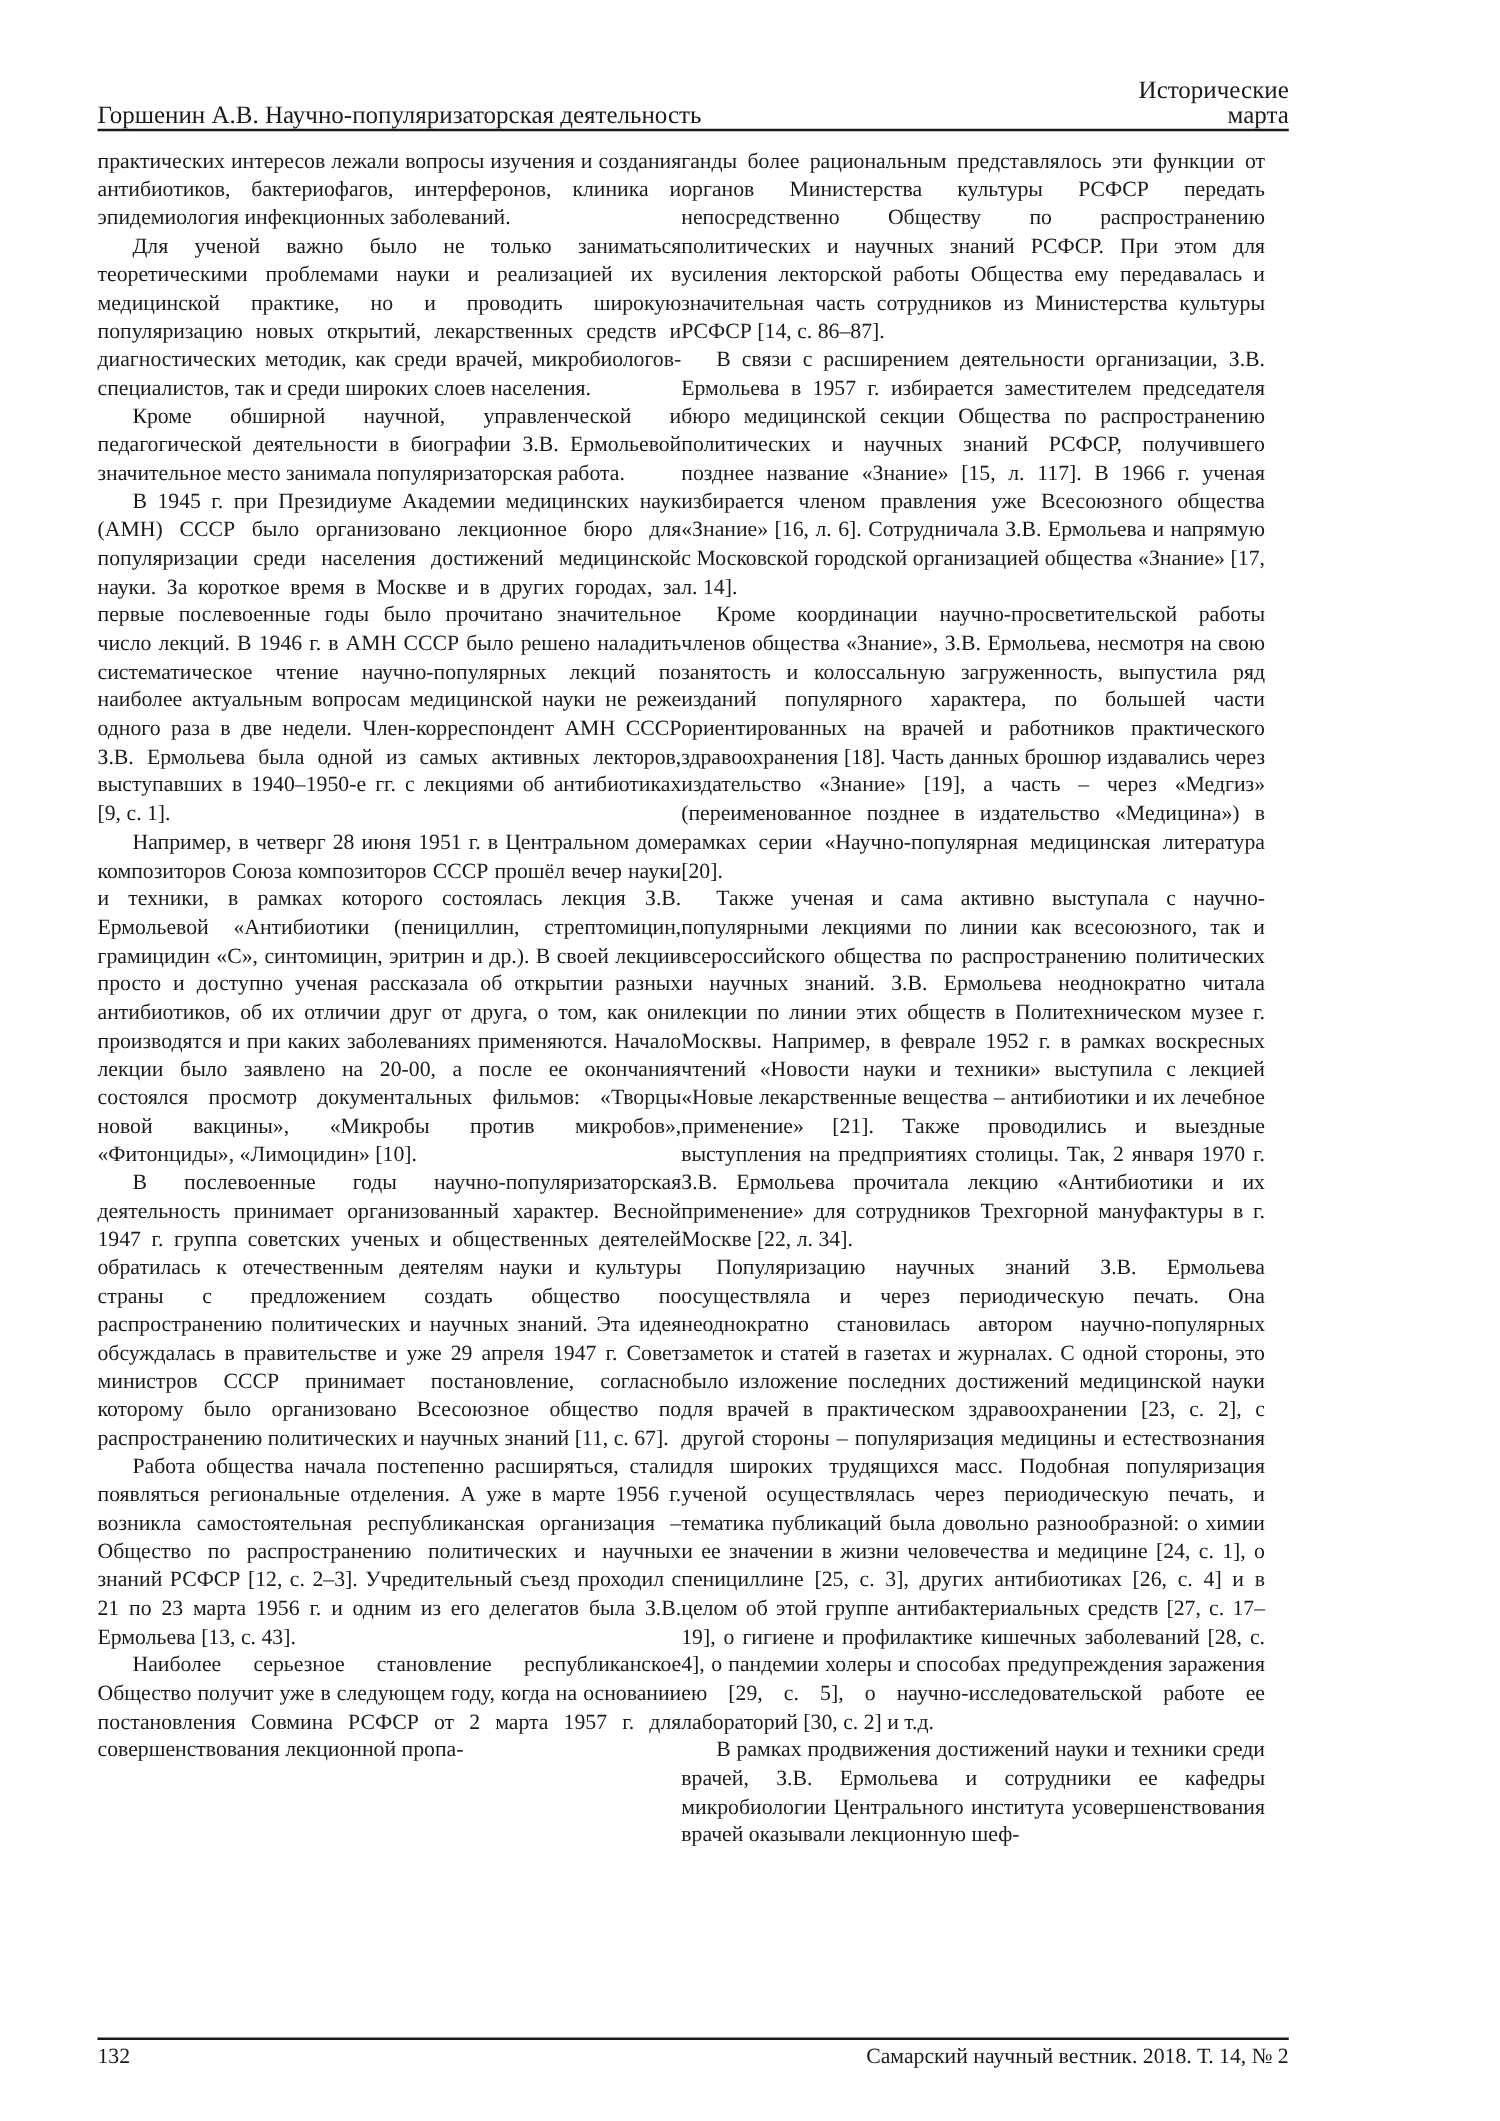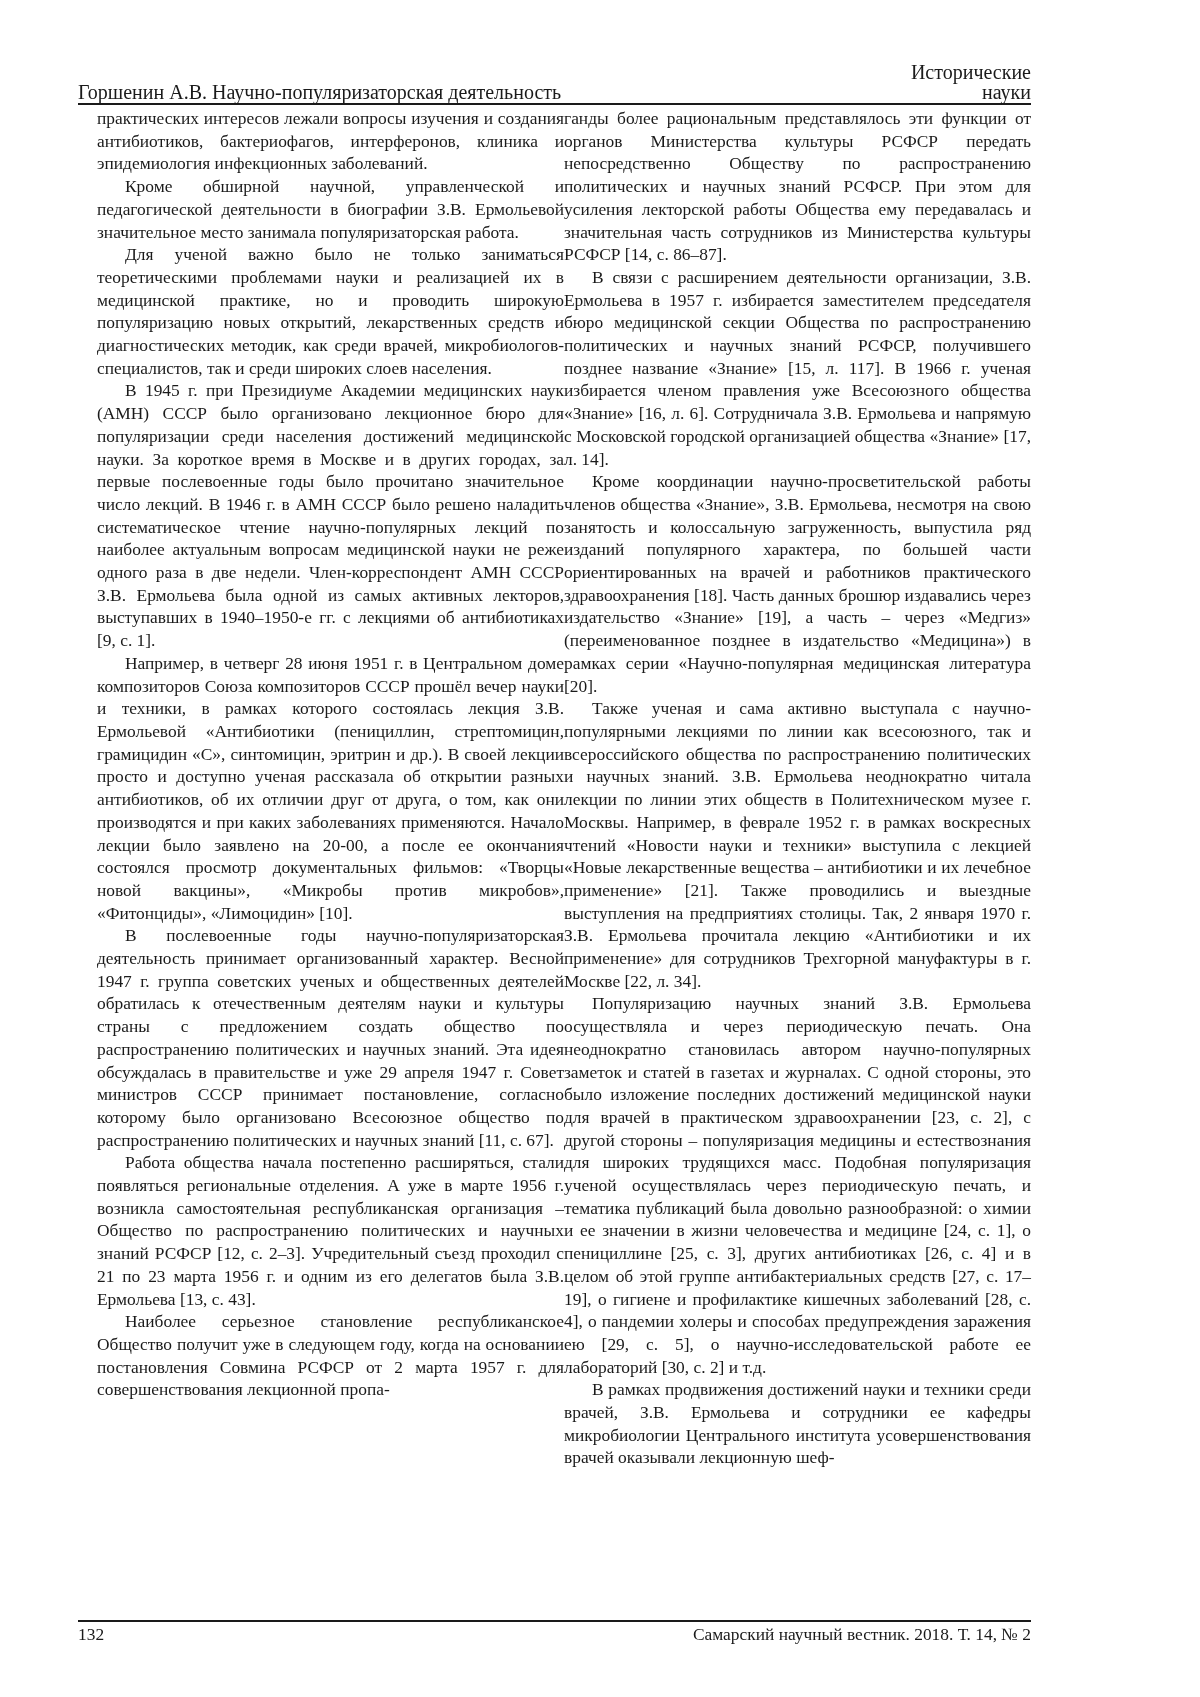--- a/index.html
+++ b/index.html
@@ -4,47 +4,47 @@
 <style>
   html, body { margin: 0; padding: 0; background: #ffffff; }
   body { width: 1200px; height: 1697px; position: relative; overflow: hidden;
          font-family: "Liberation Serif", "DejaVu Serif", serif; color: #1a1a1a; }
   .page { position: absolute; left: 78px; top: 62px; width: 953px; }
   .running-head { display: flex; justify-content: space-between; align-items: flex-end;
                   font-size: 20px; line-height: 20px; padding-bottom: 1px;
                   border-bottom: 2.5px solid #1a1a1a; }
   .rh-left div { white-space: nowrap; }
   .rh-right { text-align: right; }
-  .columns { display: flex; justify-content: flex-end; margin-top: 2px; height: 1513px; }
+  .columns { display: flex; justify-content: flex-start; margin-top: 12px; height: 1513px; }
   .col { width: 467px; font-size: 17.4px; line-height: 22.7px; text-align: justify;
          hyphens: manual; }
   .col p { margin: 0; text-indent: 28px; }
   .col p.cont { text-indent: 0; }
   .foot { display: flex; justify-content: space-between; border-top: 2.5px solid #1a1a1a;
           font-size: 17.4px; line-height: 24px; padding-top: 0px; gap: 48px; }
 </style>
 </head>
 <body>
 
 <div class="page">
   <div class="running-head">
     <div class="rh-left">
       <div>Горшенин А.В. Научно-популяризаторская деятельность</div>
     </div>
     <div class="rh-right">
       <div>Исторические</div>
-      <div>науки</div>
+      <div>марта</div>
     </div>
   </div>
 
   <div class="columns">
     <div class="col" id="col-left">
       <p class="cont">практических интересов лежали вопросы изучения и создания антибиотиков, бактериофагов, интерферонов, клиника и эпидемиология инфекционных заболеваний.</p>
+      <p>Для ученой важно было не только заниматься теоретическими проблемами науки и реализацией их в медицинской практике, но и проводить широкую популяризацию новых открытий, лекарственных средств и диагностических методик, как среди врачей, микробиологов-специалистов, так и среди широких слоев населения.</p>
       <p>Кроме обширной научной, управленческой и педагогической деятельности в биографии З.В. Ермольевой значительное место занимала популяризаторская работа.</p>
-      <p>Для ученой важно было не только заниматься теоретическими проблемами науки и реализацией их в медицинской практике, но и проводить широкую популяризацию новых открытий, лекарственных средств и диагностических методик, как среди врачей, микробиологов-специалистов, так и среди широких слоев населения.</p>
       <p>В 1945 г. при Президиуме Академии медицинских наук (АМН) СССР было организовано лекционное бюро для популяризации среди населения достижений медицинской науки. За короткое время в Москве и в других городах, за первые послевоенные годы было прочитано значительное число лекций. В 1946 г. в АМН СССР было решено наладить систематическое чтение научно-популярных лекций по наиболее актуальным вопросам медицинской науки не реже одного раза в две недели. Член-корреспондент АМН СССР З.В. Ермольева была одной из самых активных лекторов, выступавших в 1940–1950-е гг. с лекциями об антибиотиках [9, с. 1].</p>
       <p>Например, в четверг 28 июня 1951 г. в Центральном доме композиторов Союза композиторов СССР прошёл вечер науки и техники, в рамках которого состоялась лекция З.В. Ермольевой «Антибиотики (пенициллин, стрептомицин, грамицидин «С», синтомицин, эритрин и др.). В своей лекции просто и доступно ученая рассказала об открытии разных антибиотиков, об их отличии друг от друга, о том, как они производятся и при каких заболеваниях применяются. Начало лекции было заявлено на 20-00, а после ее окончания состоялся просмотр документальных фильмов: «Творцы новой вакцины», «Микробы против микробов», «Фитонциды», «Лимоцидин» [10].</p>
       <p>В послевоенные годы научно-популяризаторская деятельность принимает организованный характер. Весной 1947 г. группа советских ученых и общественных деятелей обратилась к отечественным деятелям науки и культуры страны с предложением создать общество по распространению политических и научных знаний. Эта идея обсуждалась в правительстве и уже 29 апреля 1947 г. Совет министров СССР принимает постановление, согласно которому было организовано Всесоюзное общество по распространению политических и научных знаний [11, с. 67].</p>
       <p>Работа общества начала постепенно расширяться, стали появляться региональные отделения. А уже в марте 1956 г. возникла самостоятельная республиканская организация – Общество по распространению политических и научных знаний РСФСР [12, с. 2–3]. Учредительный съезд проходил с 21 по 23 марта 1956 г. и одним из его делегатов была З.В. Ермольева [13, с. 43].</p>
       <p>Наиболее серьезное становление республиканское Общество получит уже в следующем году, когда на основании постановления Совмина РСФСР от 2 марта 1957 г. для совершенствования лекционной пропа-</p>
     </div>
     <div class="col" id="col-right">
       <p class="cont">ганды более рациональным представлялось эти функции от органов Министерства культуры РСФСР передать непосредственно Обществу по распространению политических и научных знаний РСФСР. При этом для усиления лекторской работы Общества ему передавалась и значительная часть сотрудников из Министерства культуры РСФСР [14, с. 86–87].</p>
       <p>В связи с расширением деятельности организации, З.В. Ермольева в 1957 г. избирается заместителем председателя бюро медицинской секции Общества по распространению политических и научных знаний РСФСР, получившего позднее название «Знание» [15, л. 117]. В 1966 г. ученая избирается членом правления уже Всесоюзного общества «Знание» [16, л. 6]. Сотрудничала З.В. Ермольева и напрямую с Московской городской организацией общества «Знание» [17, л. 14].</p>
       <p>Кроме координации научно-просветительской работы членов общества «Знание», З.В. Ермольева, несмотря на свою занятость и колоссальную загруженность, выпустила ряд изданий популярного характера, по большей части ориентированных на врачей и работников практического здравоохранения [18]. Часть данных брошюр издавались через издательство «Знание» [19], а часть – через «Медгиз» (переименованное позднее в издательство «Медицина») в рамках серии «Научно-популярная медицинская литература [20].</p>

